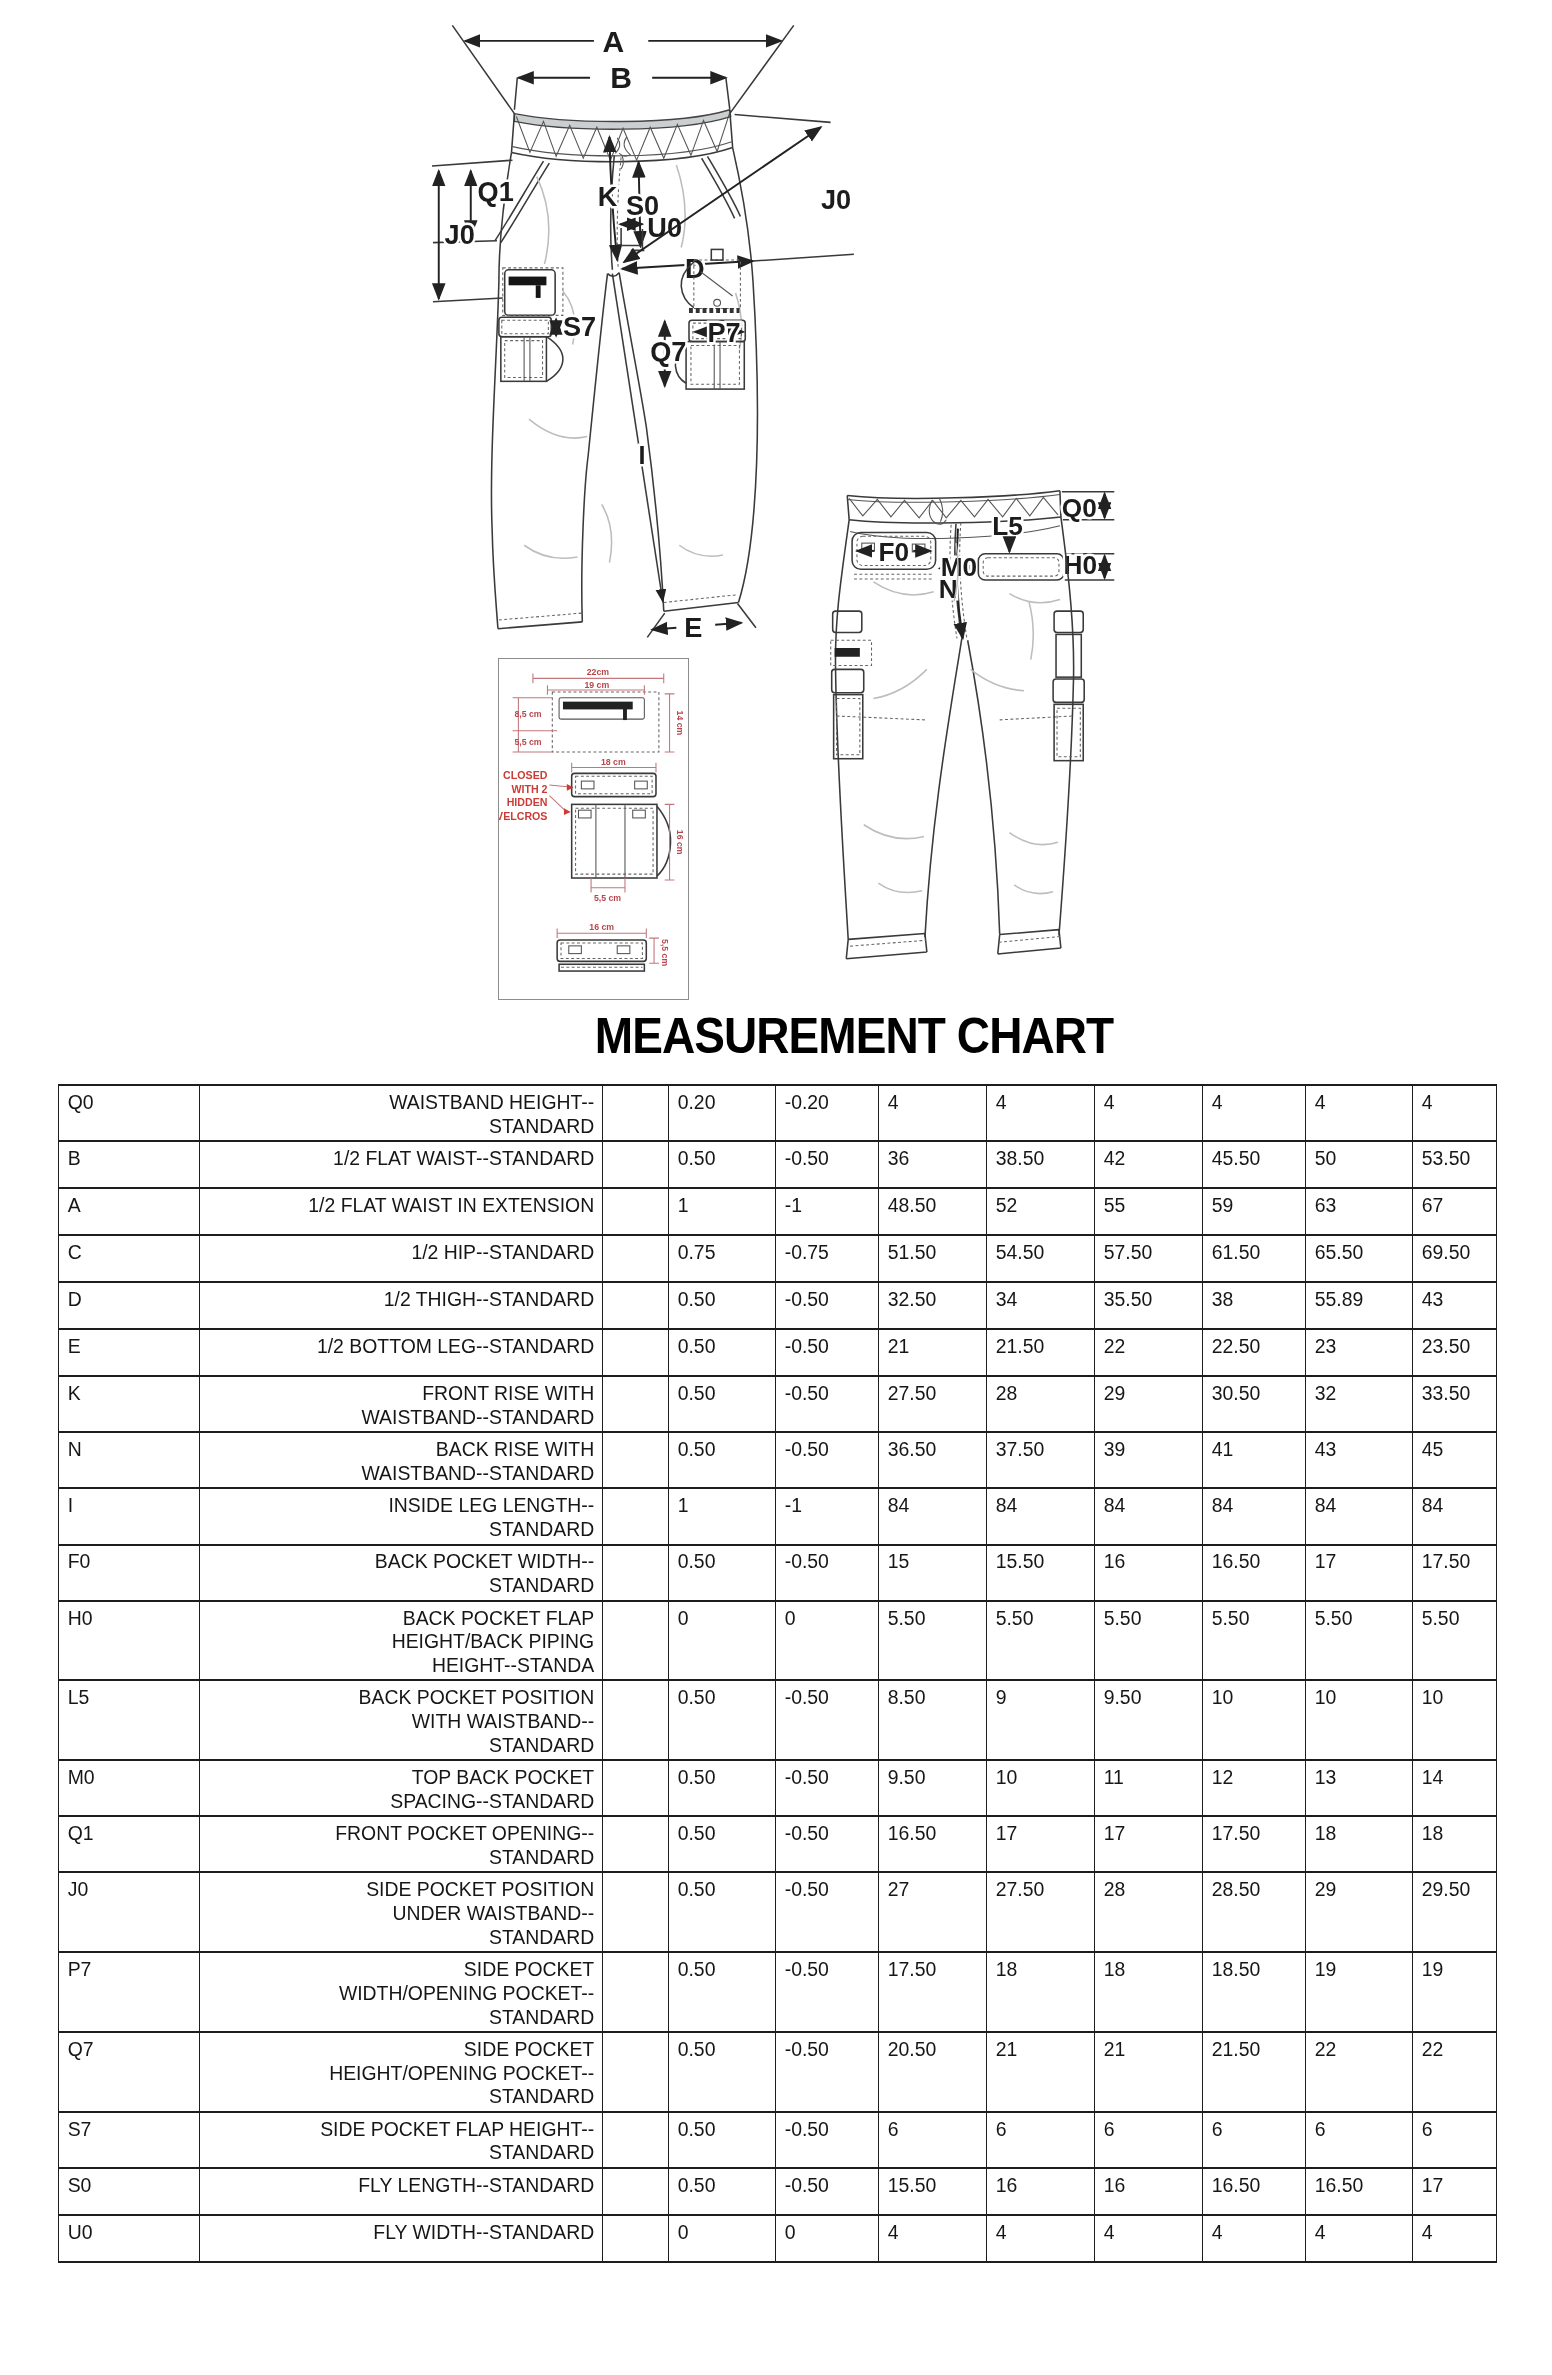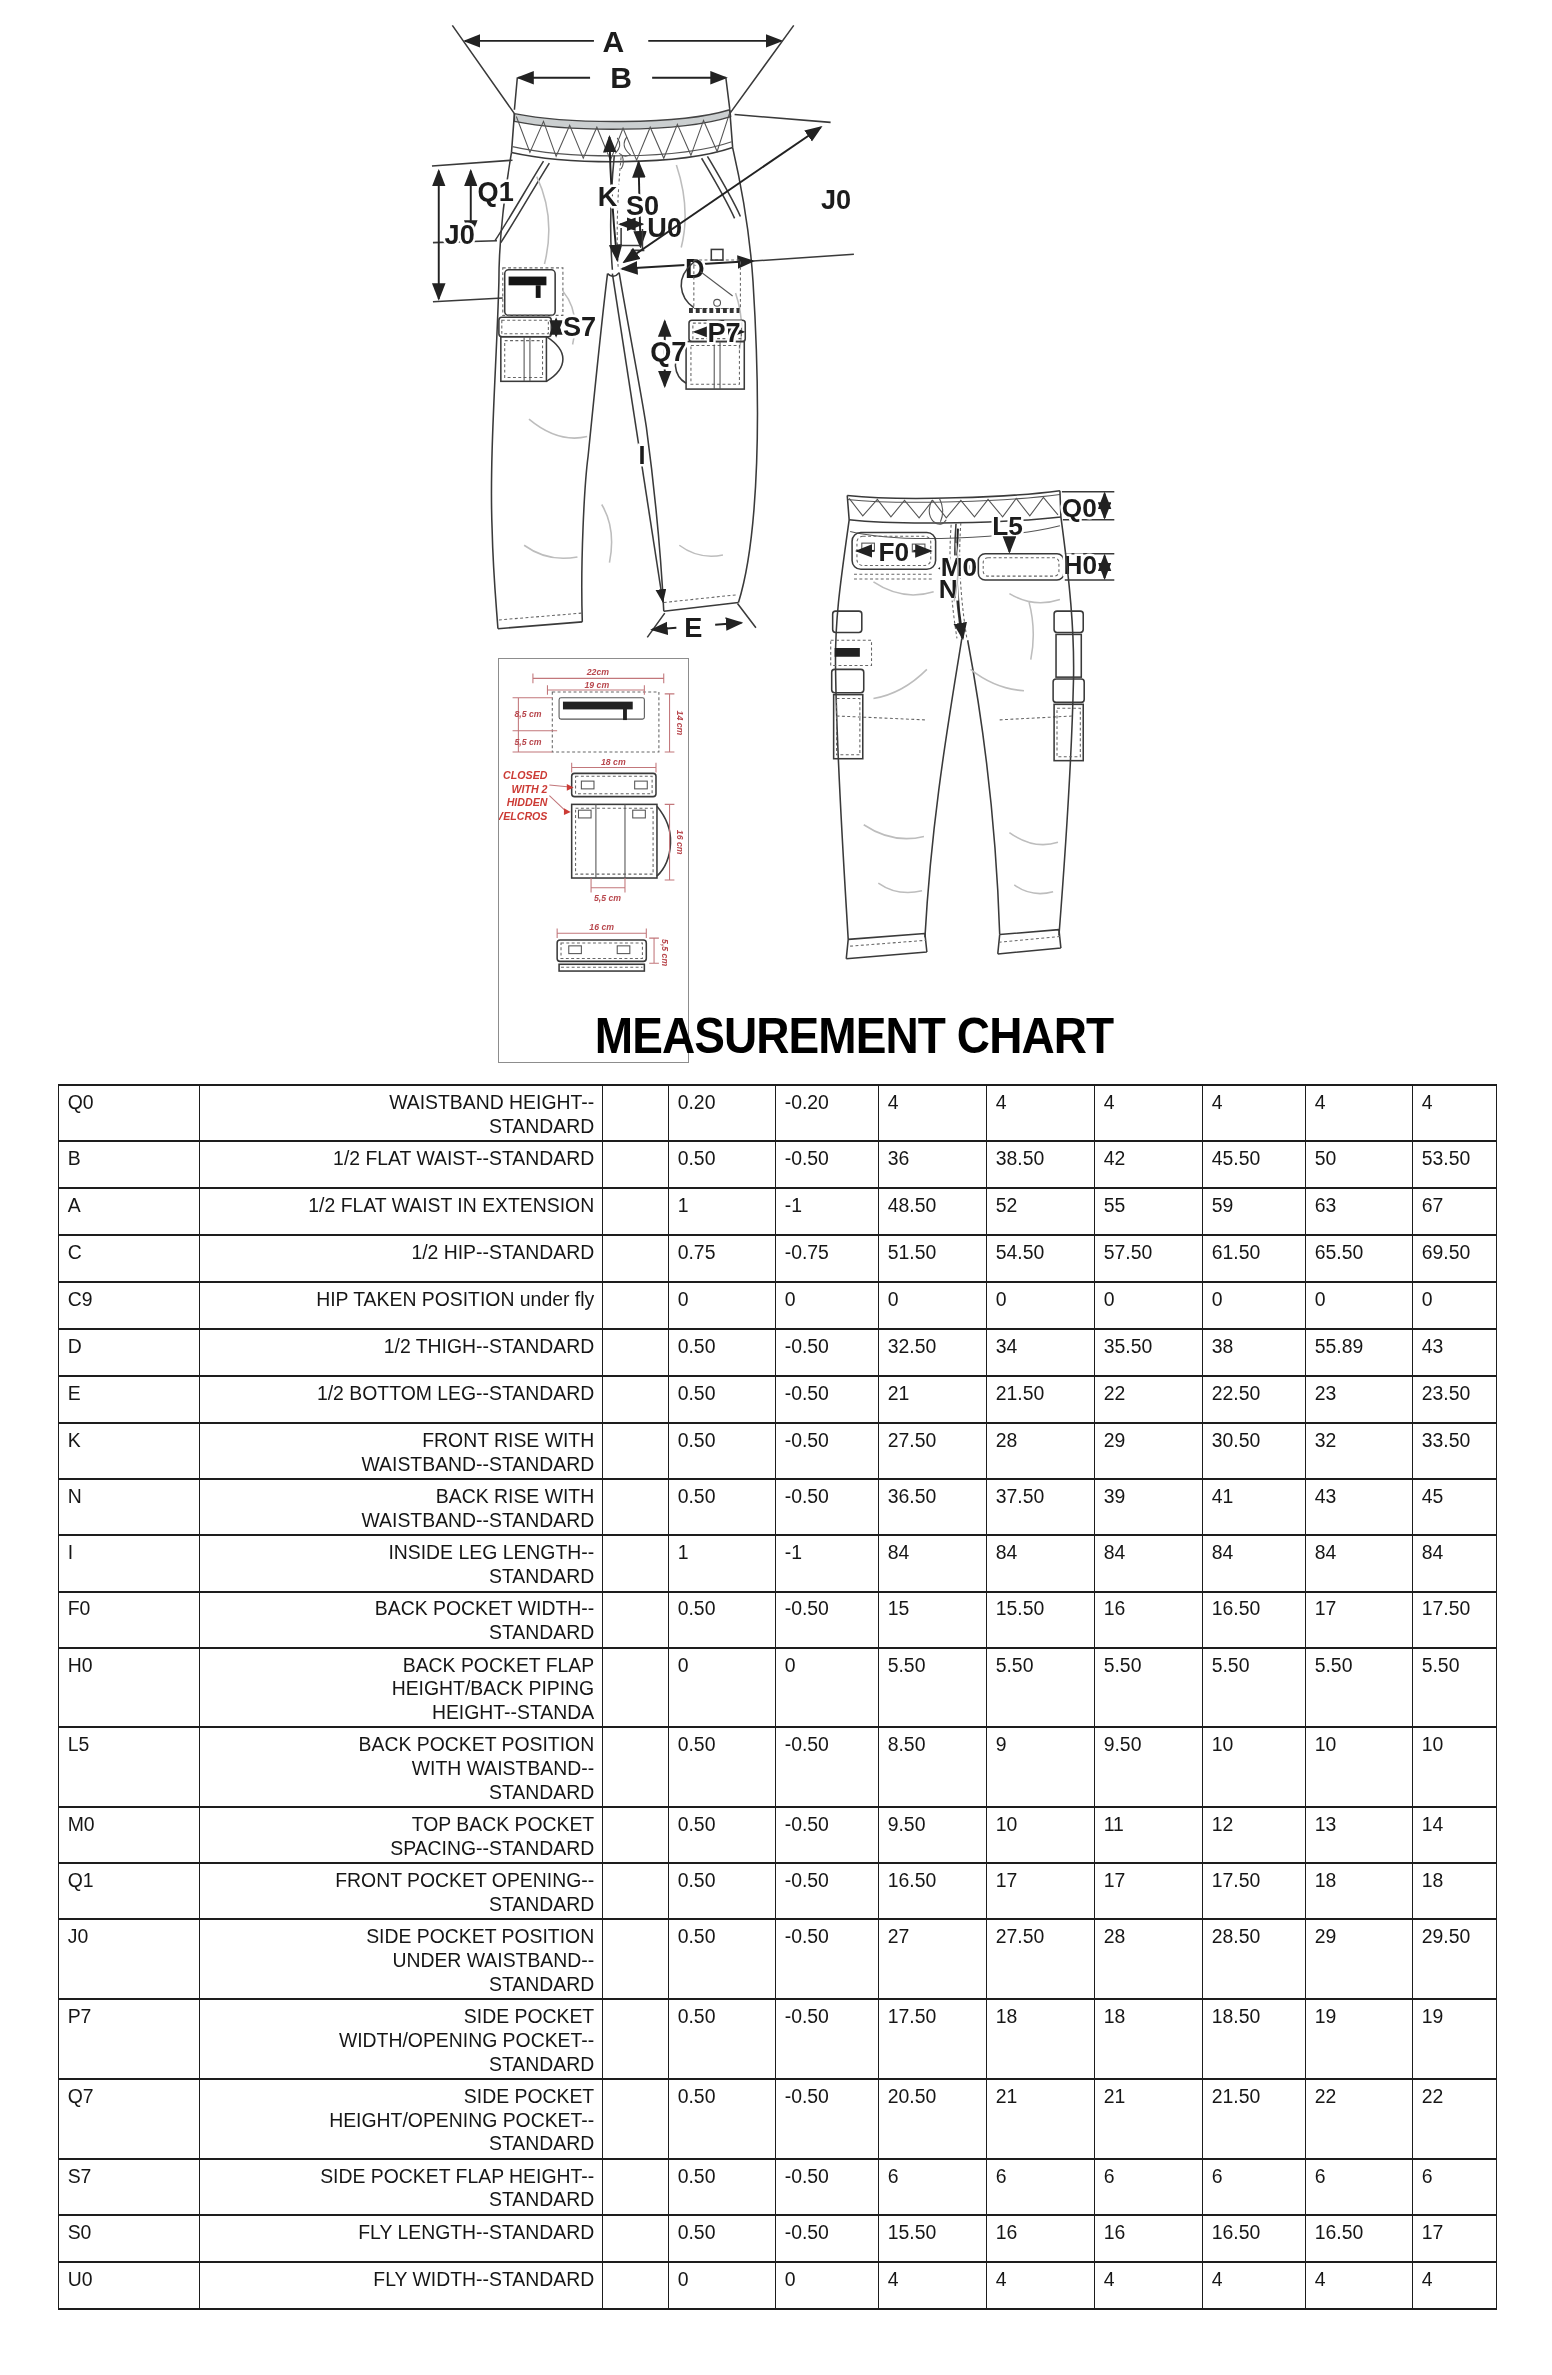--- a/index.html
+++ b/index.html
@@ -19,22 +19,22 @@
          font-size:50px;font-weight:700;letter-spacing:-1px;color:#000;
          transform:scaleX(0.92);transform-origin:center;white-space:nowrap;}
   #chart{position:absolute;left:58px;top:1084px;width:1436px;border-collapse:collapse;
          table-layout:fixed;}
   #chart td{border-left:1.9px solid #1d1d1d;border-right:1.9px solid #1d1d1d;
             border-top:2.9px solid #1d1d1d;border-bottom:2.9px solid #1d1d1d;
             font-size:19.4px;line-height:1.22;padding:4.9px 7.8px 1.9px 8.7px;vertical-align:top;
             color:#161616;overflow:hidden;}
   #chart tr{height:47px;}
   td.desc{white-space:pre-line;text-align:right;}
-  .pocketbox{position:absolute;left:498px;top:658px;width:191px;height:405px;
-             border:1.5px solid #8d8d8d;box-sizing:border-box;font-style:italic;}
+  .pocketbox{position:absolute;left:498px;top:658px;width:191px;height:342px;
+             border:1.5px solid #8d8d8d;box-sizing:border-box;}
 </style>
 </head>
 <body>
 
 <div class="page">
 
   <svg style="position:absolute;left:388px;top:4.9px;" width="505" height="645" viewBox="400 5 520 665">
     <defs>
       <marker id="ah" markerWidth="9" markerHeight="8" refX="8" refY="3.5" orient="auto-start-reverse">
         <path d="M0,0 L9,3.5 L0,7 Z" fill="#222"></path>
@@ -326,33 +326,20 @@
       <td>0.75</td>
       <td>-0.75</td>
       <td>51.50</td>
       <td>54.50</td>
       <td>57.50</td>
       <td>61.50</td>
       <td>65.50</td>
       <td>69.50</td>
     </tr>
         <tr>
-      <td>C9</td>
-      <td class="desc">HIP TAKEN POSITION under fly</td>
-      <td></td>
-      <td>0</td>
-      <td>0</td>
-      <td>0</td>
-      <td>0</td>
-      <td>0</td>
-      <td>0</td>
-      <td>0</td>
-      <td>0</td>
-    </tr>
-        <tr>
       <td>D</td>
       <td class="desc">1/2 THIGH--STANDARD</td>
       <td></td>
       <td>0.50</td>
       <td>-0.50</td>
       <td>32.50</td>
       <td>34</td>
       <td>35.50</td>
       <td>38</td>
       <td>55.89</td>

